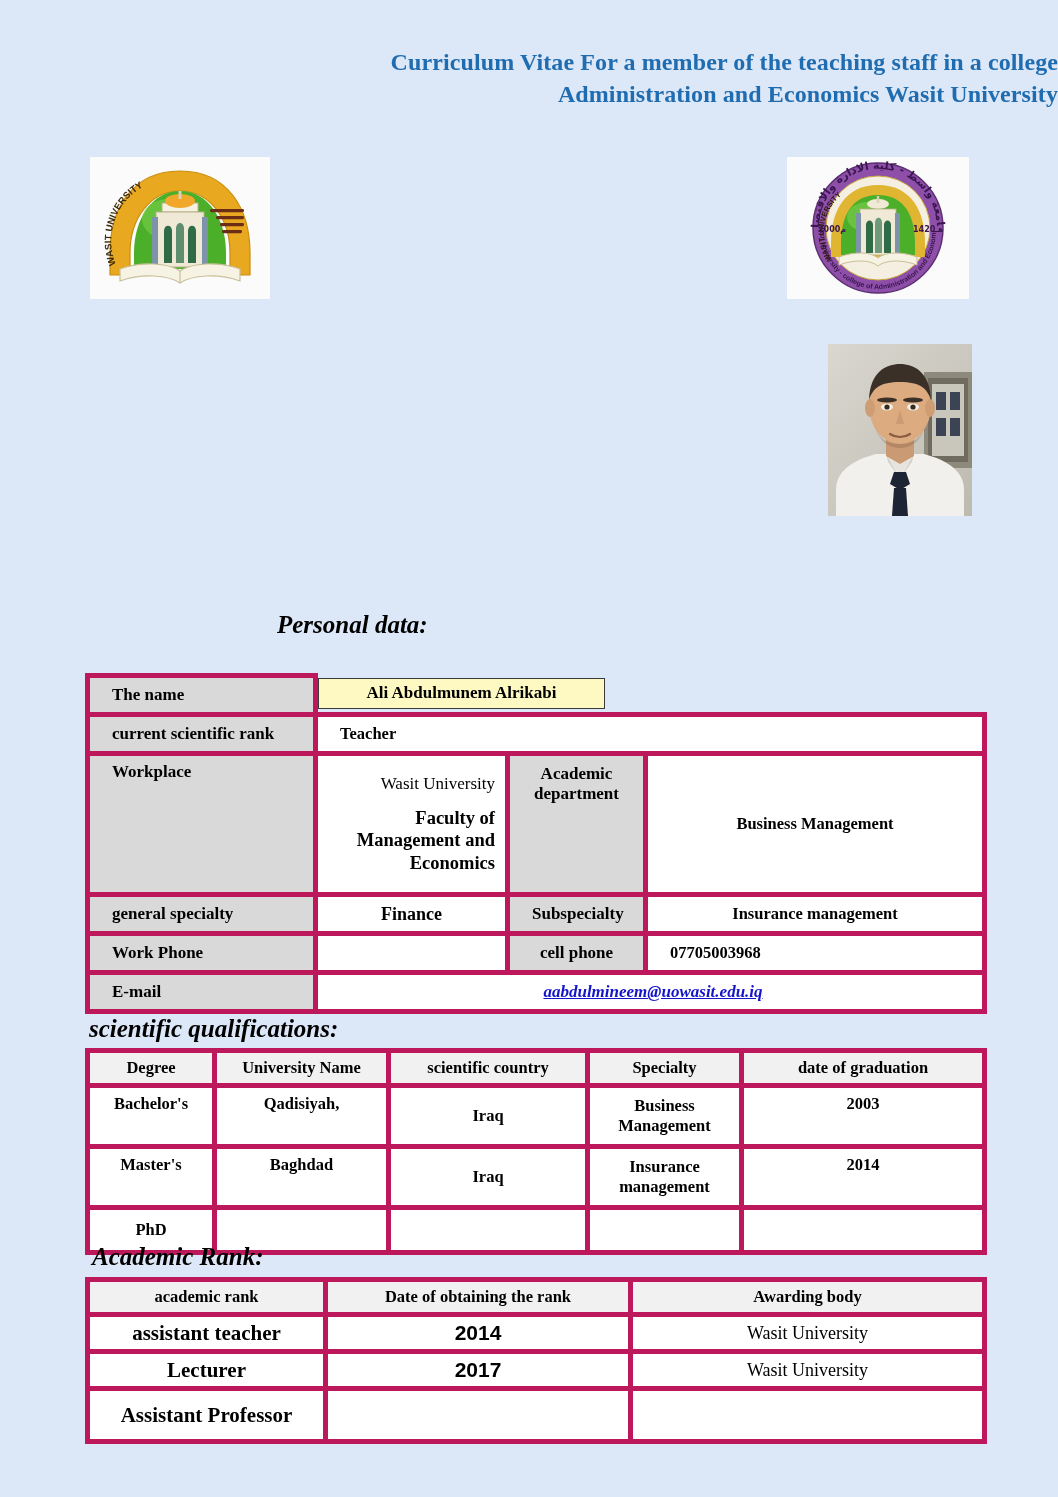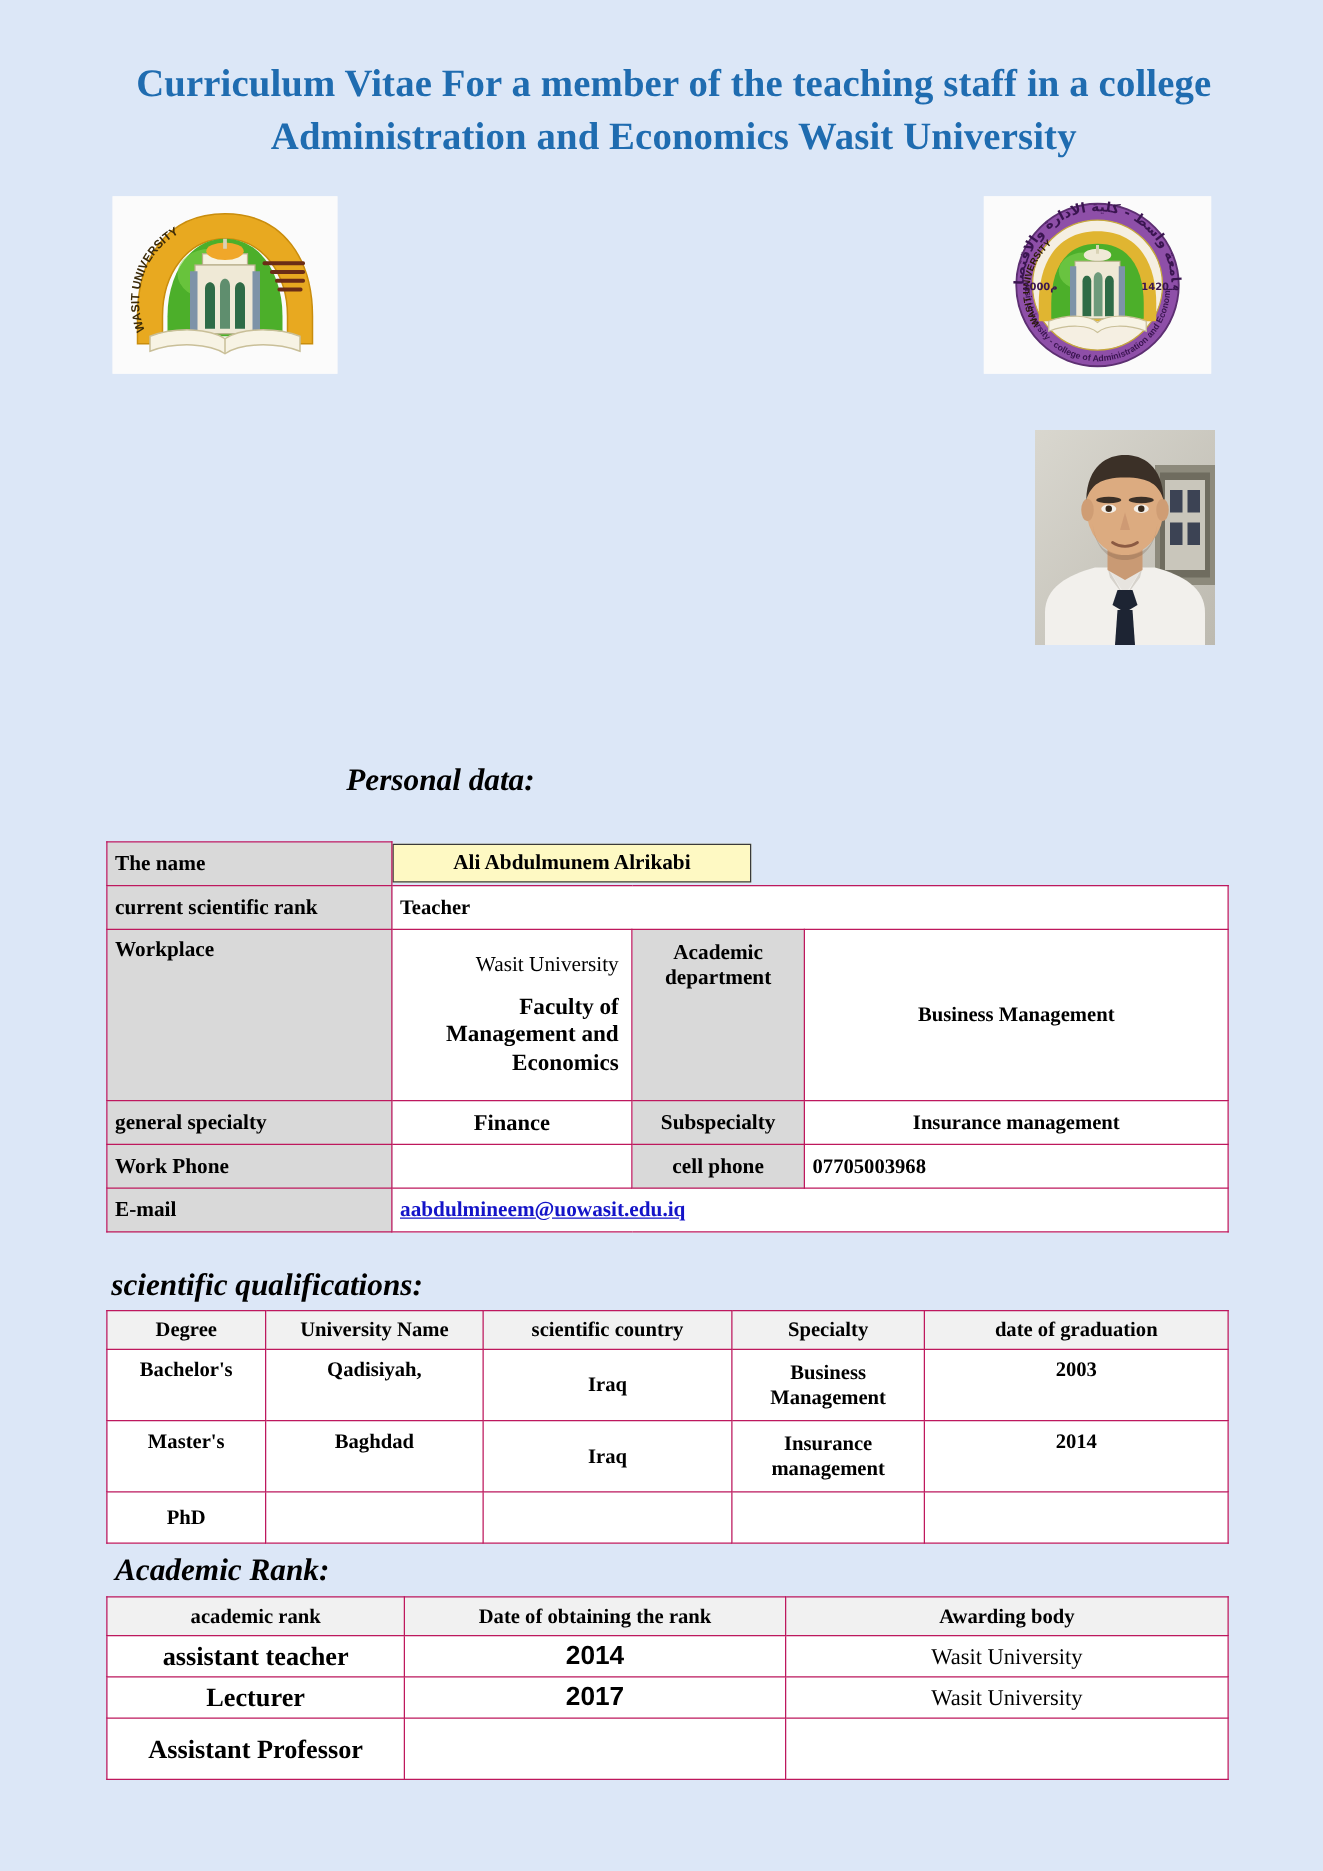--- a/index.html
+++ b/index.html
@@ -11,24 +11,24 @@
     height: 1497px;
     background: #dce7f7;
     font-family: "Liberation Serif", "DejaVu Serif", serif;
     color: #000;
     position: relative;
     overflow: hidden;
   }
 
   
   .doc-title {
-    text-align: center;
+    text-align: right;
     color: #1f6cb0;
     font-weight: bold;
-    font-size: 31px;
+    font-size: 24px;
     line-height: 1.35;
     padding-top: 46px;
     letter-spacing: .1px;
     margin-left: 20px;
   }
   .doc-title .line { display: block; }
 
   
   .logo-left {
     position: absolute;
@@ -82,22 +82,22 @@
     top: 1243px;
   }
 
   
   table {
     border-collapse: collapse;
     position: absolute;
     table-layout: fixed;
   }
   td, th {
-    border: 1px solid #be185d;
-    padding: 2px 6px;
+    border: 5px solid #be185d;
+    padding: 2px 22px;
     font-size: 16.5px;
     vertical-align: middle;
     background: #ffffff;
     font-weight: bold;
   }
 
   
   #personal-table {
     left: 85px;
     top: 673px;
@@ -147,21 +147,21 @@
     font-weight: bold;
     font-size: 18.5px;
     margin-top: 12px;
   }
   .email-link {
     color: #1414c8;
     text-decoration: underline;
     font-weight: bold;
     font-size: 17px;
   }
-  td.email-cell { text-align: left; padding-right: 16px; height: 36px;}
+  td.email-cell { text-align: center; padding-right: 16px; height: 36px; font-style: italic;}
 
   
   #qual-table {
     left: 85px;
     top: 1048px;
     width: 897px;
   }
   #qual-table th {
     background: #f1f1f1;
     text-align: center;

